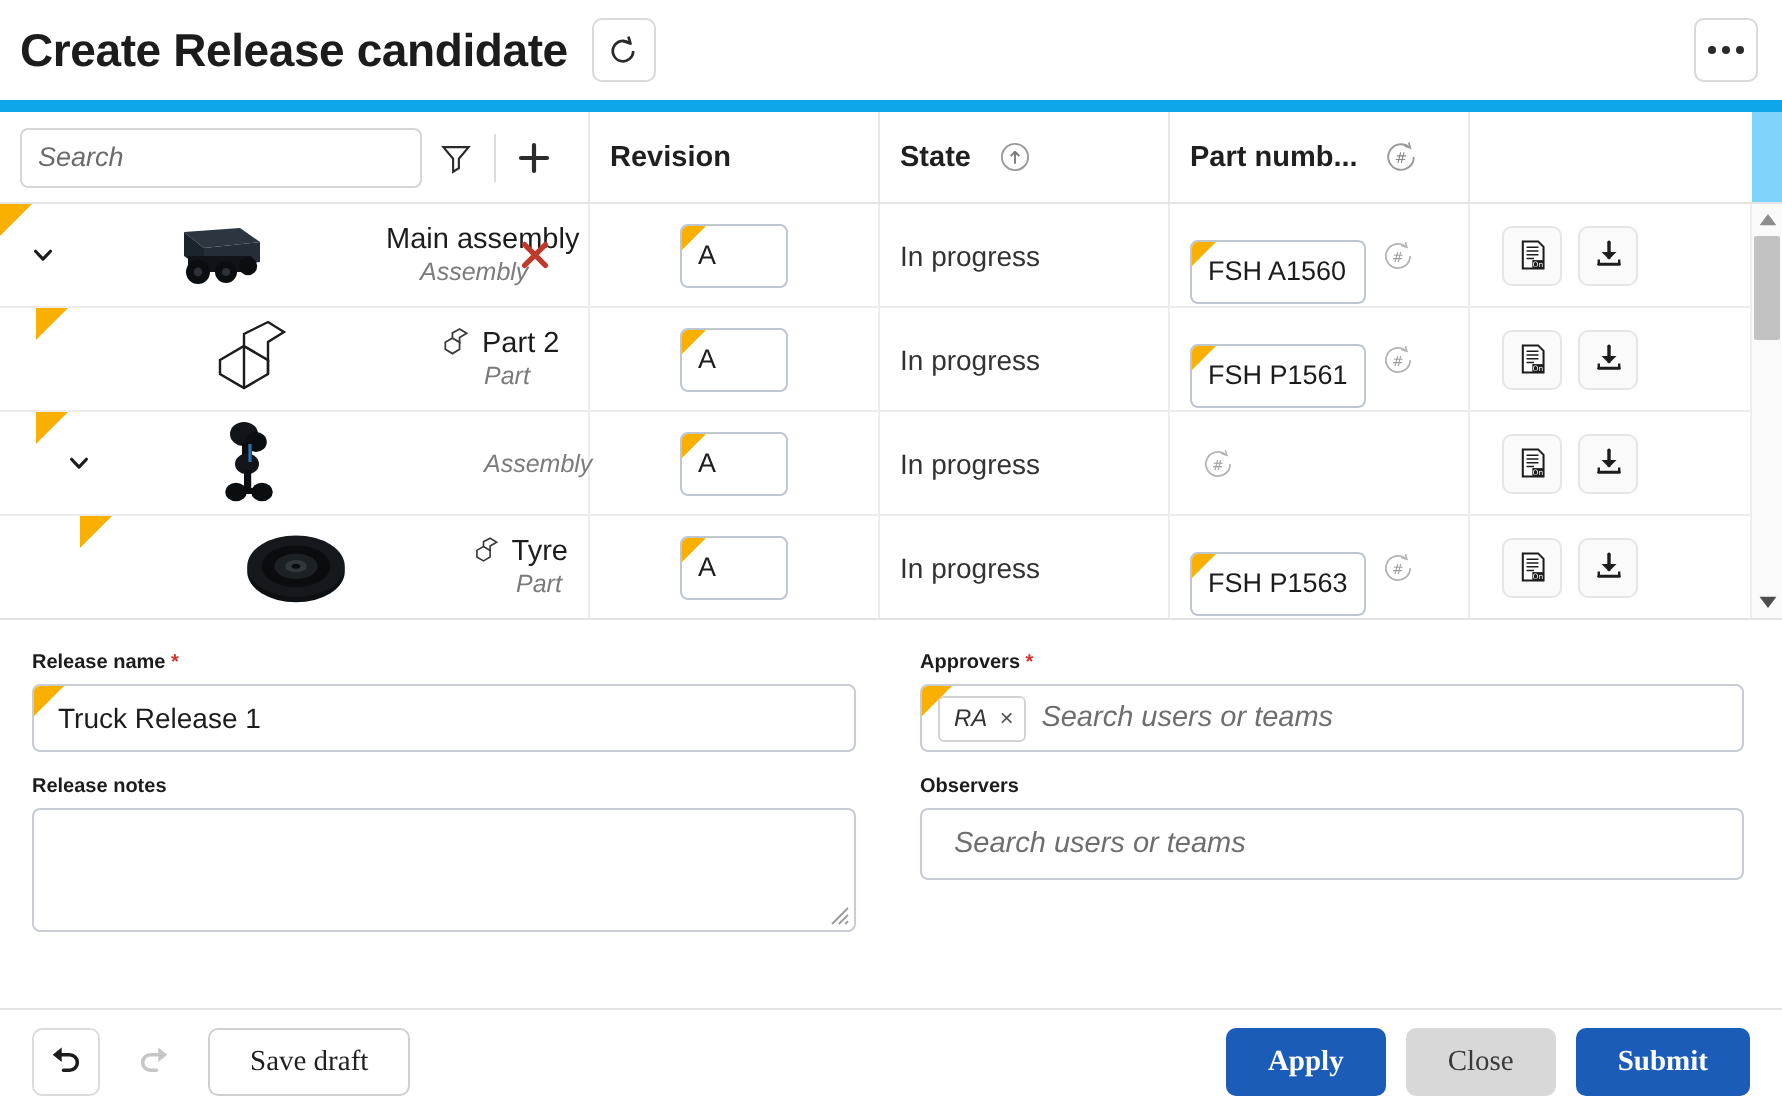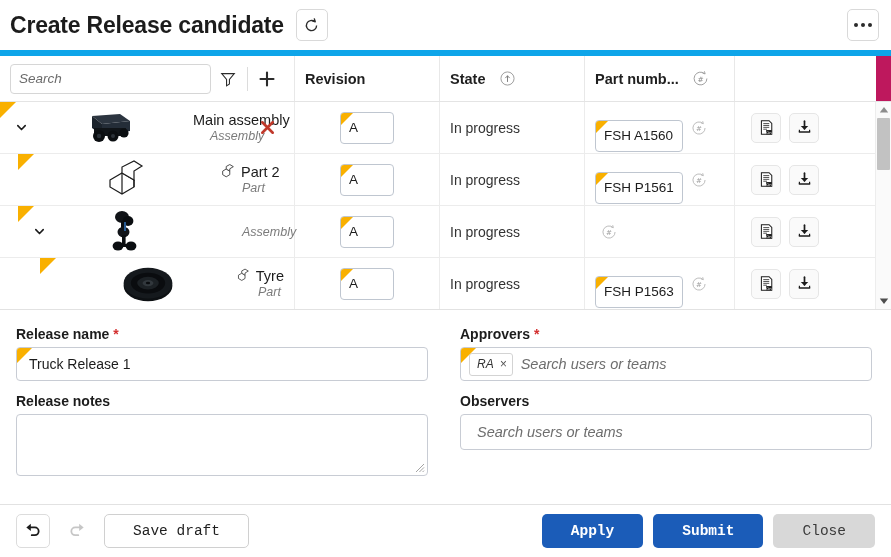--- a/index.html
+++ b/index.html
@@ -48,21 +48,21 @@
     position: relative;
     height: 254px;
     background:#fff;
     border-bottom: 1px solid #e2e2e2;
     overflow: hidden;
   }
   .thead {
     display: flex;
     height: 46px;
     border-bottom: 1px solid #e4e4e4;
-    background: #be185d;
+    background: #7dd3fc;
   }
   .th {
     display: flex;
     align-items: center;
     border-right: 1px solid #e8e8e8;
     padding: 0 10px;
     gap: 8px;
     background:#fff;
   }
   .th-label {
@@ -188,21 +188,21 @@
     background:#c2c2c2; border-radius:1px; cursor:pointer;
   }
 
   
   .form {
     display:flex; padding: 16px 16px 0 16px; gap: 32px;
     height: 198px;
   }
   .fcol { width: 412px; flex:none; }
   .flabel {
-    font-size: 14px; font-weight:bold; color:#1c1c1c;
+    font-size: 10px; font-weight:bold; color:#1c1c1c;
     margin-bottom: 5px; display:block;
   }
   .req { color:#d32f2f; font-weight:bold; }
   .finput {
     position:relative;
     width: 100%;
     height: 34px;
     border: 1px solid #c8ccd4;
     border-radius: 4px;
     background:#fff;
@@ -246,23 +246,23 @@
   }
   .undo-btn {
     width:34px;height:34px;border:1px solid #dcdcdc;border-radius:5px;
     background:#fff;display:flex;align-items:center;justify-content:center;cursor:pointer;
   }
   .redo-btn {
     width:34px;height:34px;border:none;border-radius:5px;
     background:transparent;display:flex;align-items:center;justify-content:center;cursor:default;
   }
   .btn {
-    height: 34px; padding: 0 28px;
+    height: 34px; padding: 0 20px;
     border-radius: 5px; font-size: 14.5px;
-    font-family:Liberation Mono, monospace;
+    font-family:Liberation Serif, serif;
     cursor:pointer; border:1px solid transparent;
     display:flex;align-items:center;justify-content:center;
   }
   .btn-outline { background:#fff; border-color:#d0d0d0; color:#1f1f1f; }
   .btn-primary { background:#1b5cb8; color:#fff; font-weight:bold; }
   .btn-grey { background:#d8d8d8; color:#3a3a3a; }
   .fgap { flex:1 1 auto; }
 </style>
 </head>
 <body>
@@ -698,15 +698,15 @@
   </div>
   <div class="redo-btn">
     <svg width="18" height="18" viewBox="0 0 20 20">
       <path d="M13.5 6 H8 a4.3 4.3 0 0 0 0 8.6 H11.4" fill="none" stroke="#c6c6c6" stroke-width="2" stroke-linecap="round"></path>
       <polygon points="12.4,2 12.4,10 17.4,6" fill="#c6c6c6"></polygon>
     </svg>
   </div>
   <button class="btn btn-outline">Save draft</button>
   <div class="fgap"></div>
   <button class="btn btn-primary">Apply</button>
+  <button class="btn btn-grey">Close</button>
   <button class="btn btn-primary">Submit</button>
-  <button class="btn btn-grey">Close</button>
 </div>
 
 </body></html>

